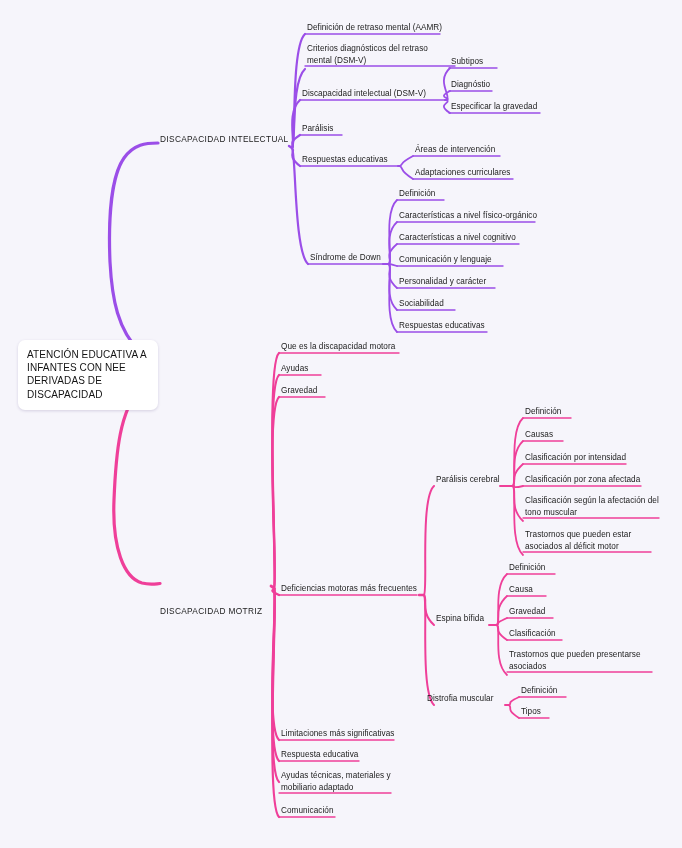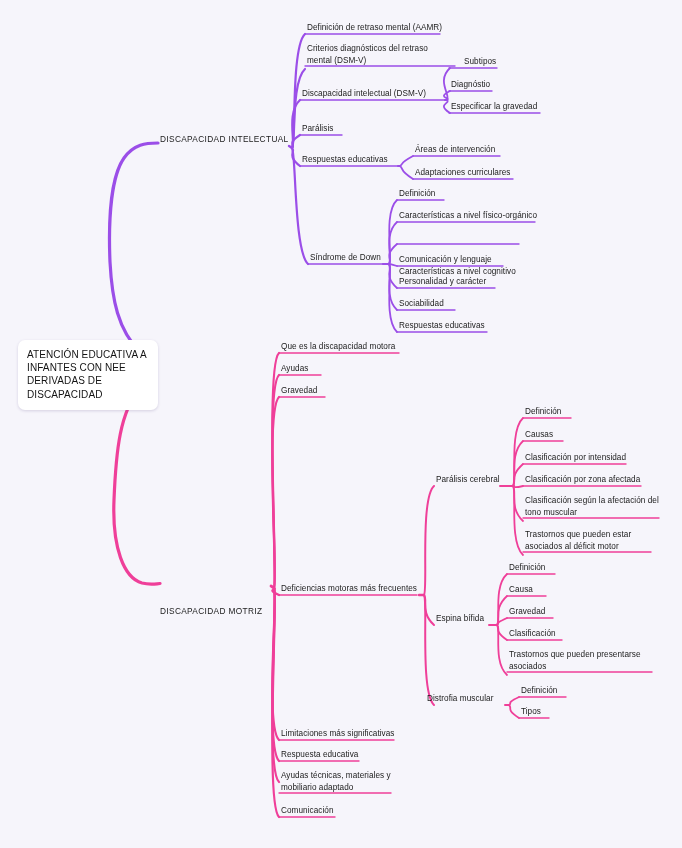--- a/index.html
+++ b/index.html
@@ -136,31 +136,31 @@
 </svg>
 
 <div class="root-node">ATENCIÓN EDUCATIVA A INFANTES CON NEE DERIVADAS DE DISCAPACIDAD</div>
 <div id="labels">
     <div class="node-label b1" style="left: 160px; top: 134px;">DISCAPACIDAD INTELECTUAL</div>
     <div class="node-label b1" style="left: 160px; top: 606px;">DISCAPACIDAD MOTRIZ</div>
     <div class="node-label" style="left: 307px; top: 22px;">Definición de retraso mental (AAMR)</div>
     <div class="node-label" style="left: 307px; top: 43px;">Criterios diagnósticos del retraso
 mental (DSM-V)</div>
     <div class="node-label" style="left: 302px; top: 88px;">Discapacidad intelectual (DSM-V)</div>
-    <div class="node-label" style="left: 464px; top: 56px;">Subtipos</div>
+    <div class="node-label" style="left: 451px; top: 56px;">Subtipos</div>
     <div class="node-label" style="left: 451px; top: 79px;">Diagnóstio</div>
     <div class="node-label" style="left: 451px; top: 101px;">Especificar la gravedad</div>
     <div class="node-label" style="left: 302px; top: 123px;">Parálisis</div>
     <div class="node-label" style="left: 302px; top: 154px;">Respuestas educativas</div>
     <div class="node-label" style="left: 415px; top: 144px;">Áreas de intervención</div>
     <div class="node-label" style="left: 415px; top: 167px;">Adaptaciones curriculares</div>
     <div class="node-label" style="left: 310px; top: 252px;">Síndrome de Down</div>
     <div class="node-label" style="left: 399px; top: 188px;">Definición</div>
     <div class="node-label" style="left: 399px; top: 210px;">Características a nivel físico-orgánico</div>
-    <div class="node-label" style="left: 399px; top: 232px; margin-top: 34px;">Características a nivel cognitivo</div>
+    <div class="node-label" style="left: 399px; top: 232px;">Características a nivel cognitivo</div>
     <div class="node-label" style="left: 399px; top: 254px;">Comunicación y lenguaje</div>
     <div class="node-label" style="left: 399px; top: 276px;">Personalidad y carácter</div>
     <div class="node-label" style="left: 399px; top: 298px;">Sociabilidad</div>
     <div class="node-label" style="left: 399px; top: 320px;">Respuestas educativas</div>
     <div class="node-label" style="left: 281px; top: 341px;">Que es la discapacidad motora</div>
     <div class="node-label" style="left: 281px; top: 363px;">Ayudas</div>
     <div class="node-label" style="left: 281px; top: 385px;">Gravedad</div>
     <div class="node-label" style="left: 281px; top: 583px;">Deficiencias motoras más frecuentes</div>
     <div class="node-label" style="left: 281px; top: 728px;">Limitaciones más significativas</div>
     <div class="node-label" style="left: 281px; top: 749px;">Respuesta educativa</div>

